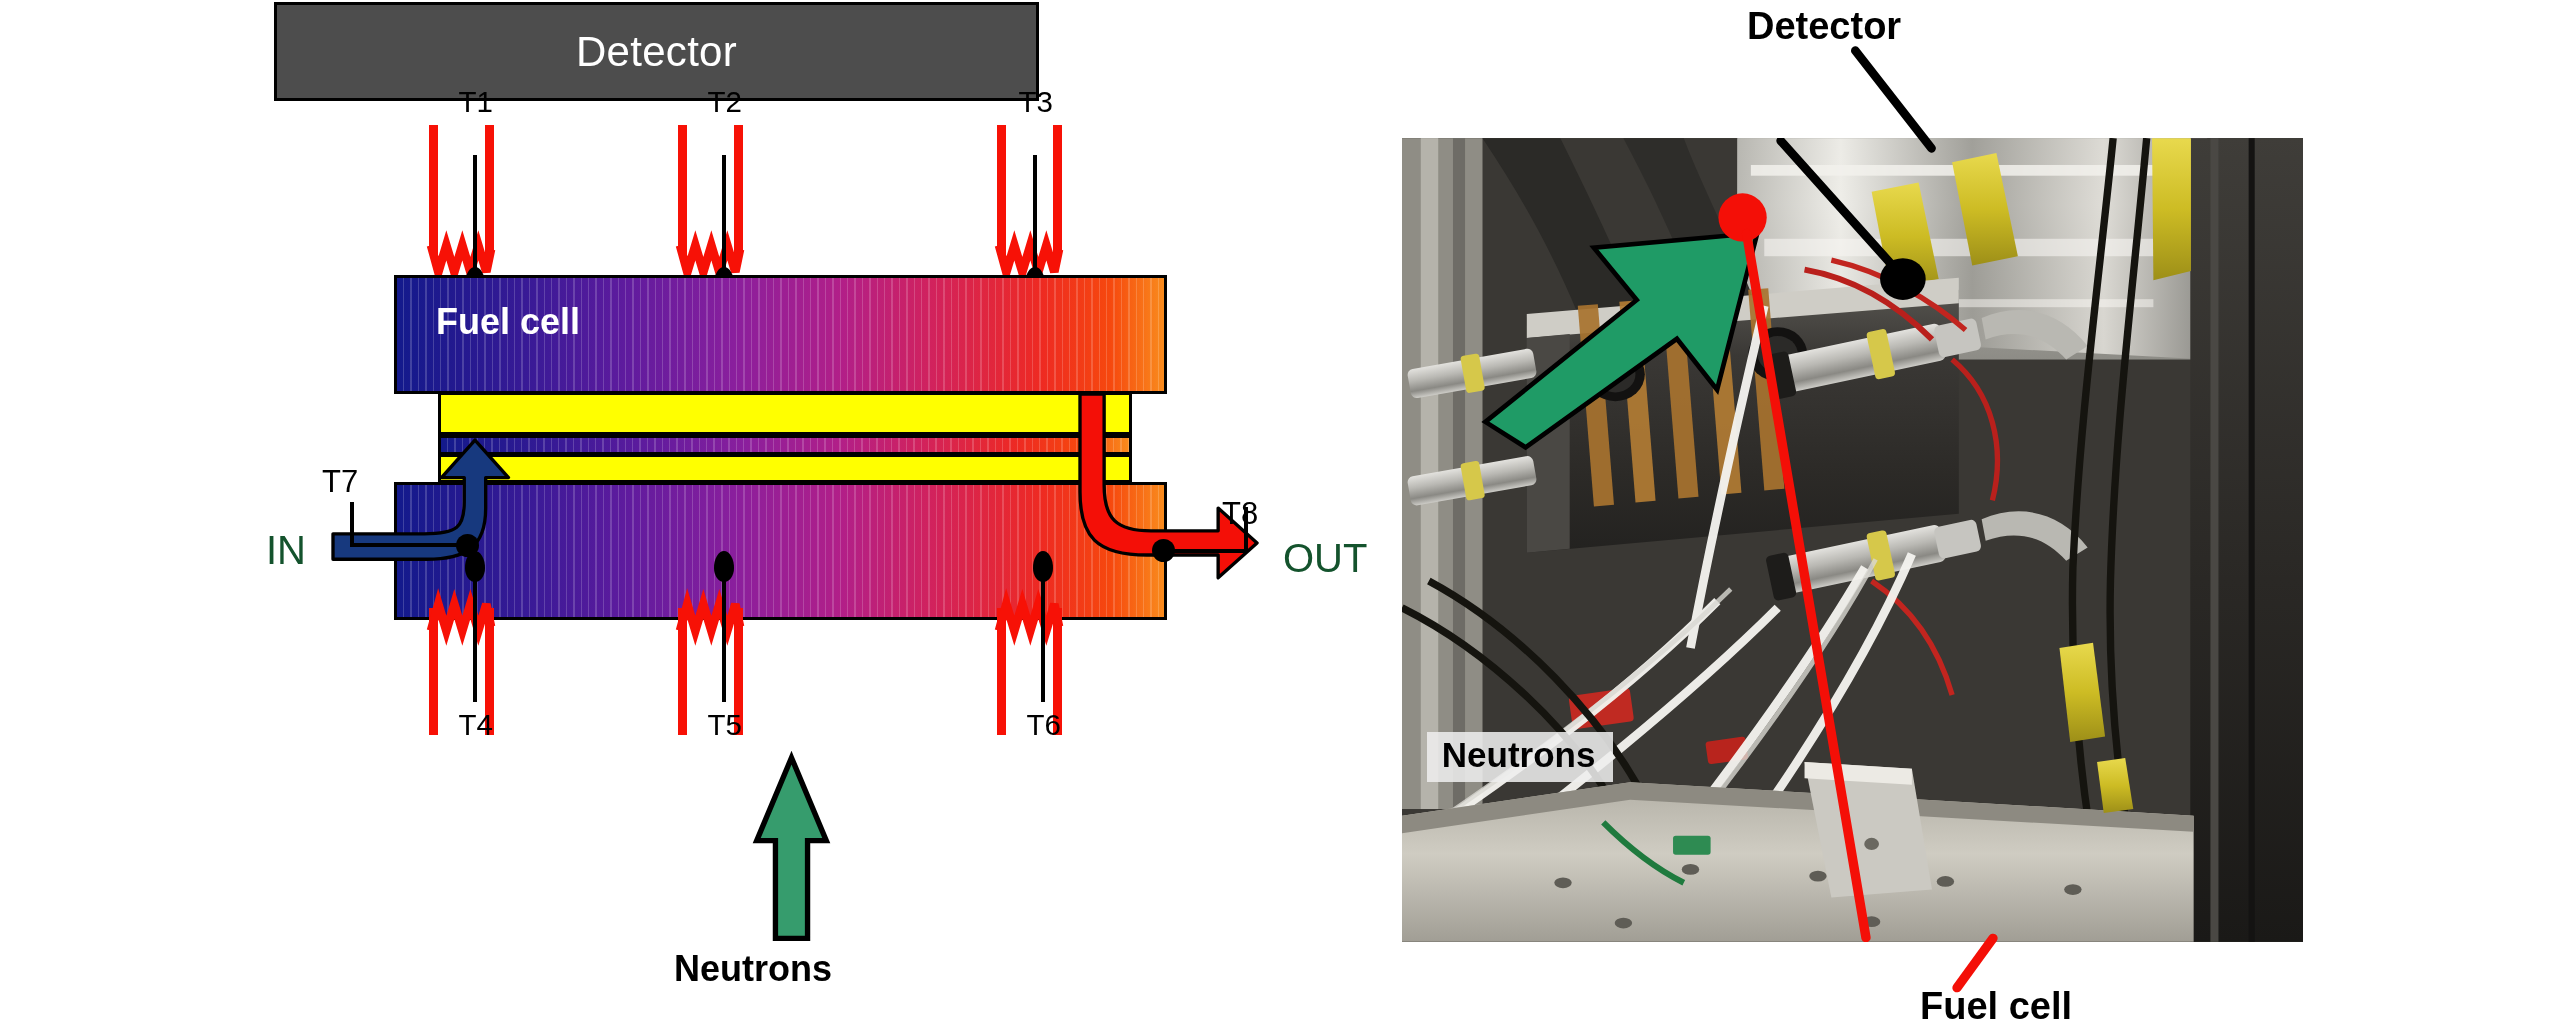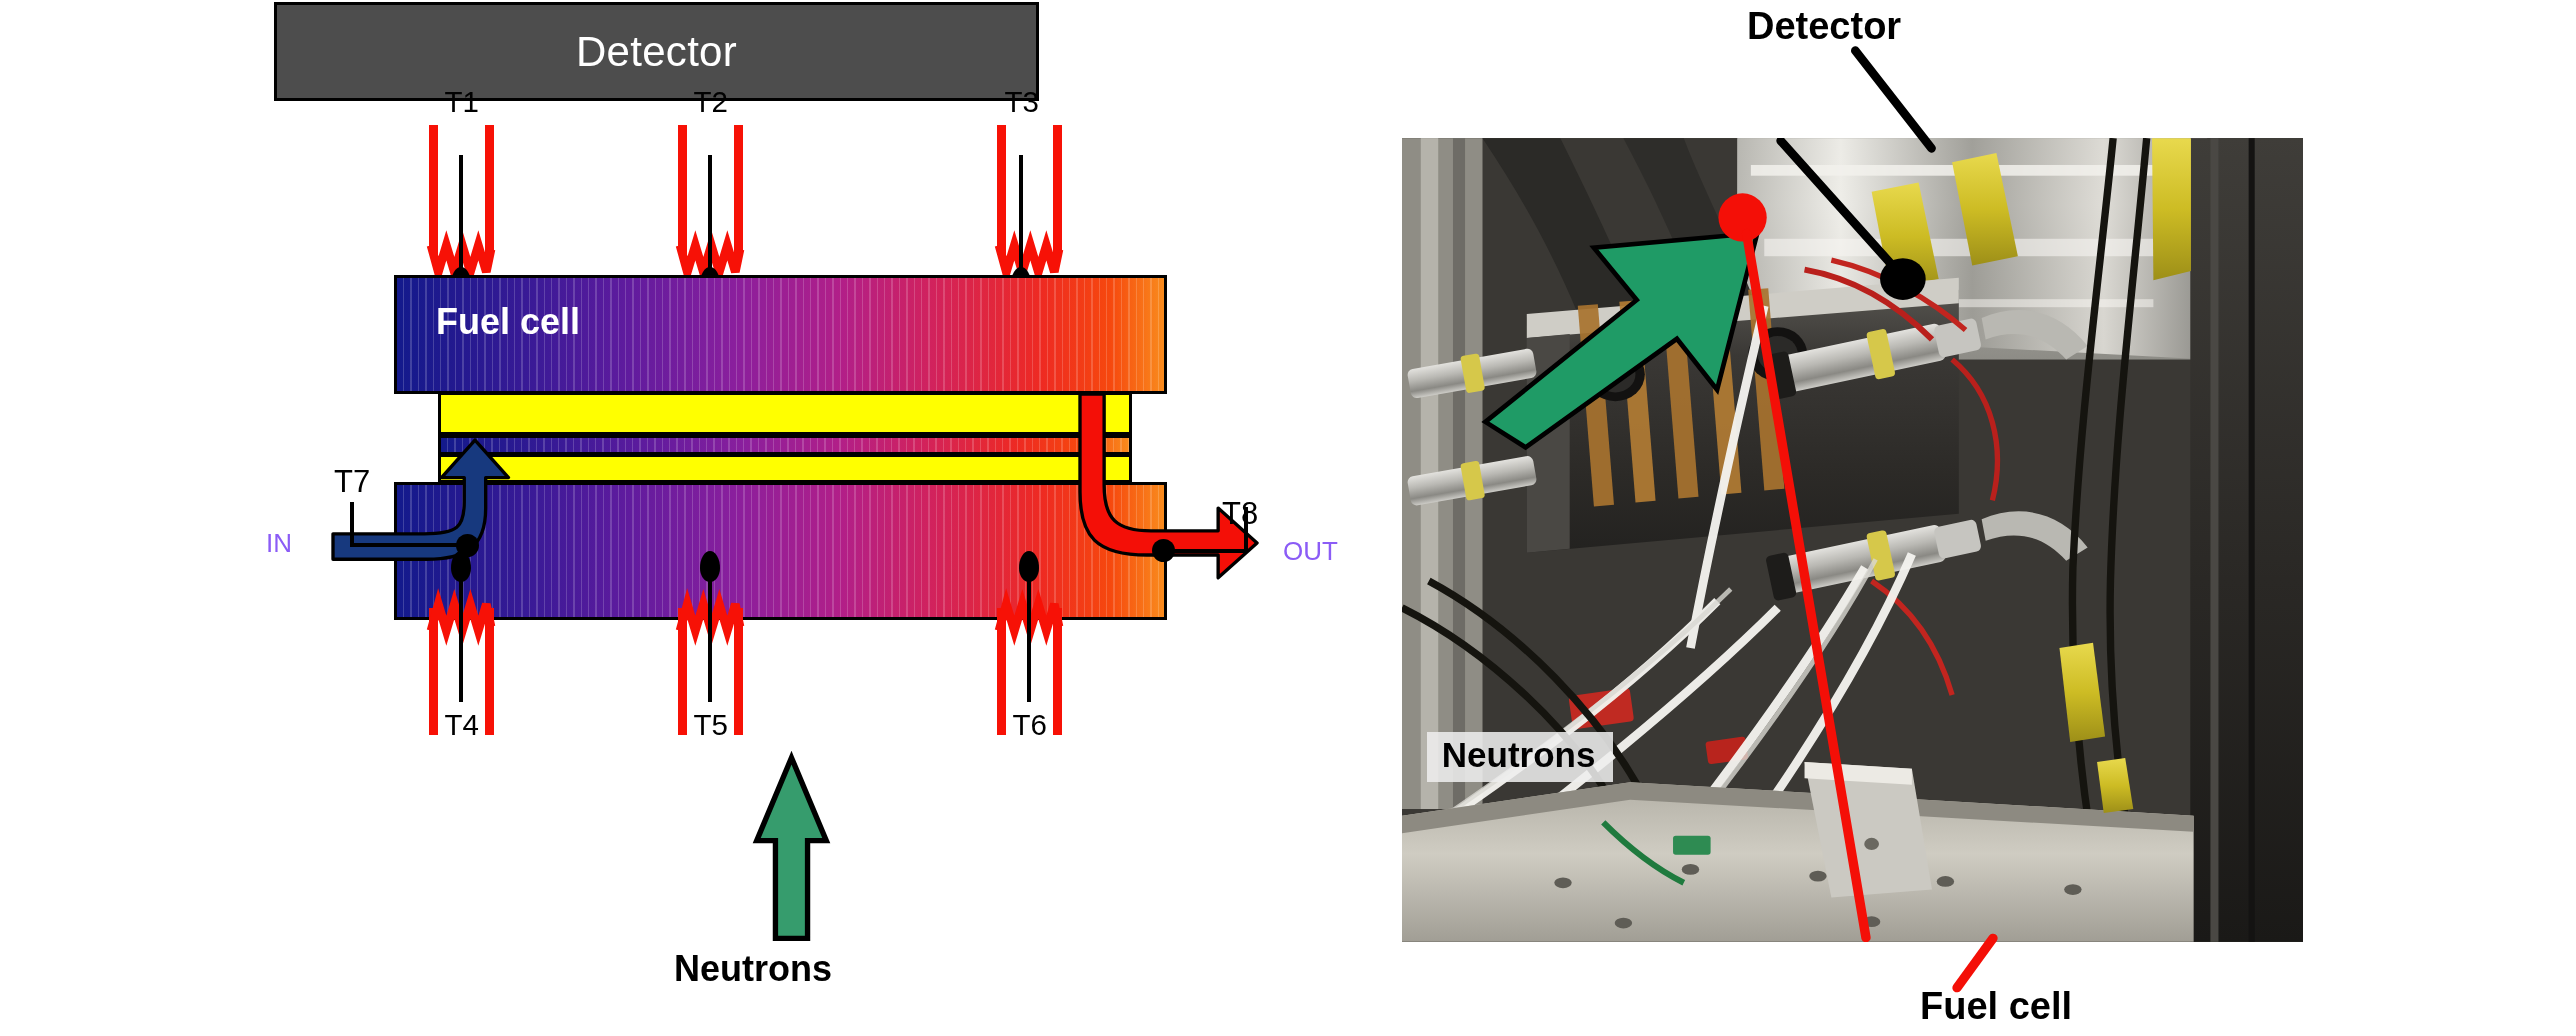--- a/index.html
+++ b/index.html
@@ -66,21 +66,21 @@
 
   #fuelcell-label {
     left: 435px; top: 301px;
     color: #ffffff;
     font-size: 36px;
     font-weight: bold;
     line-height: 1;
   }
 
   
-  .tc { position: absolute; }
+  .tc { position: absolute; padding-left: 28px; }
   .tc-leg {
     position: absolute;
     width: 8.7px;
     background: #f71106;
   }
   .tc-lead {
     position: absolute;
     width: 4px;
     background: #000000;
     left: 50%;
@@ -101,22 +101,22 @@
     left: 50%;
     transform: translateX(-48%);
     line-height: 1;
   }
   .tc-zig { position: absolute; left: 0; }
 
   
   #in-arrow, #out-arrow { position: absolute; }
   .io-text {
     position: absolute;
-    font-size: 26px;
-    color: #8b5cf6;
+    font-size: 40px;
+    color: #14532d;
     line-height: 1;
   }
   .probe-dot {
     position: absolute;
     width: 23px; height: 23px;
     border-radius: 50%;
     background: #000000;
   }
   .probe-stem {
     position: absolute;
@@ -217,21 +217,21 @@
   <svg class="abs" id="in-arrow" style="left:333px; top:436px;" width="221" height="201" viewBox="0 0 330 300">
     <path d="M 0,146 L 136,146 C 186,146 196,136 196,98 L 196,62
              L 162,62 L 212,6 L 262,62 L 228,62 L 228,108
              C 228,168 196,184 140,184 L 0,184 Z" fill="#17397e" stroke="#000000" stroke-width="5" stroke-linejoin="round"></path>
   </svg>
   <span class="io-text" style="left:266px; top:530px;">IN</span>
 
   <div class="probe-dot" style="left:456px; top:534px;"></div>
   <div class="probe-stem" style="left:350px; top:543px; width:113px; height:4px;"></div>
   <div class="probe-stem" style="left:350px; top:502px; width:4px; height:44px;"></div>
-  <span class="probe-label" style="left:334px; top:466px;">T7</span>
+  <span class="probe-label" style="left:322px; top:466px;">T7</span>
 
   <svg class="abs" id="out-arrow" style="left:1080px; top:394px;" width="228" height="208" viewBox="0 0 340 310">
     <path d="M 36,0 L 36,136 C 36,186 54,204 106,204 L 206,204
              L 206,170 L 264,222 L 206,274 L 206,240 L 100,240
              C 24,240 0,212 0,146 L 0,0 Z" fill="#f40f07" stroke="#000000" stroke-width="5" stroke-linejoin="round"></path>
   </svg>
   <span class="io-text" style="left:1283px; top:538px;">OUT</span>
 
   <div class="probe-dot" style="left:1152px; top:539px;"></div>
   <div class="probe-stem" style="left:1169px; top:549px; width:79px; height:4px;"></div>

